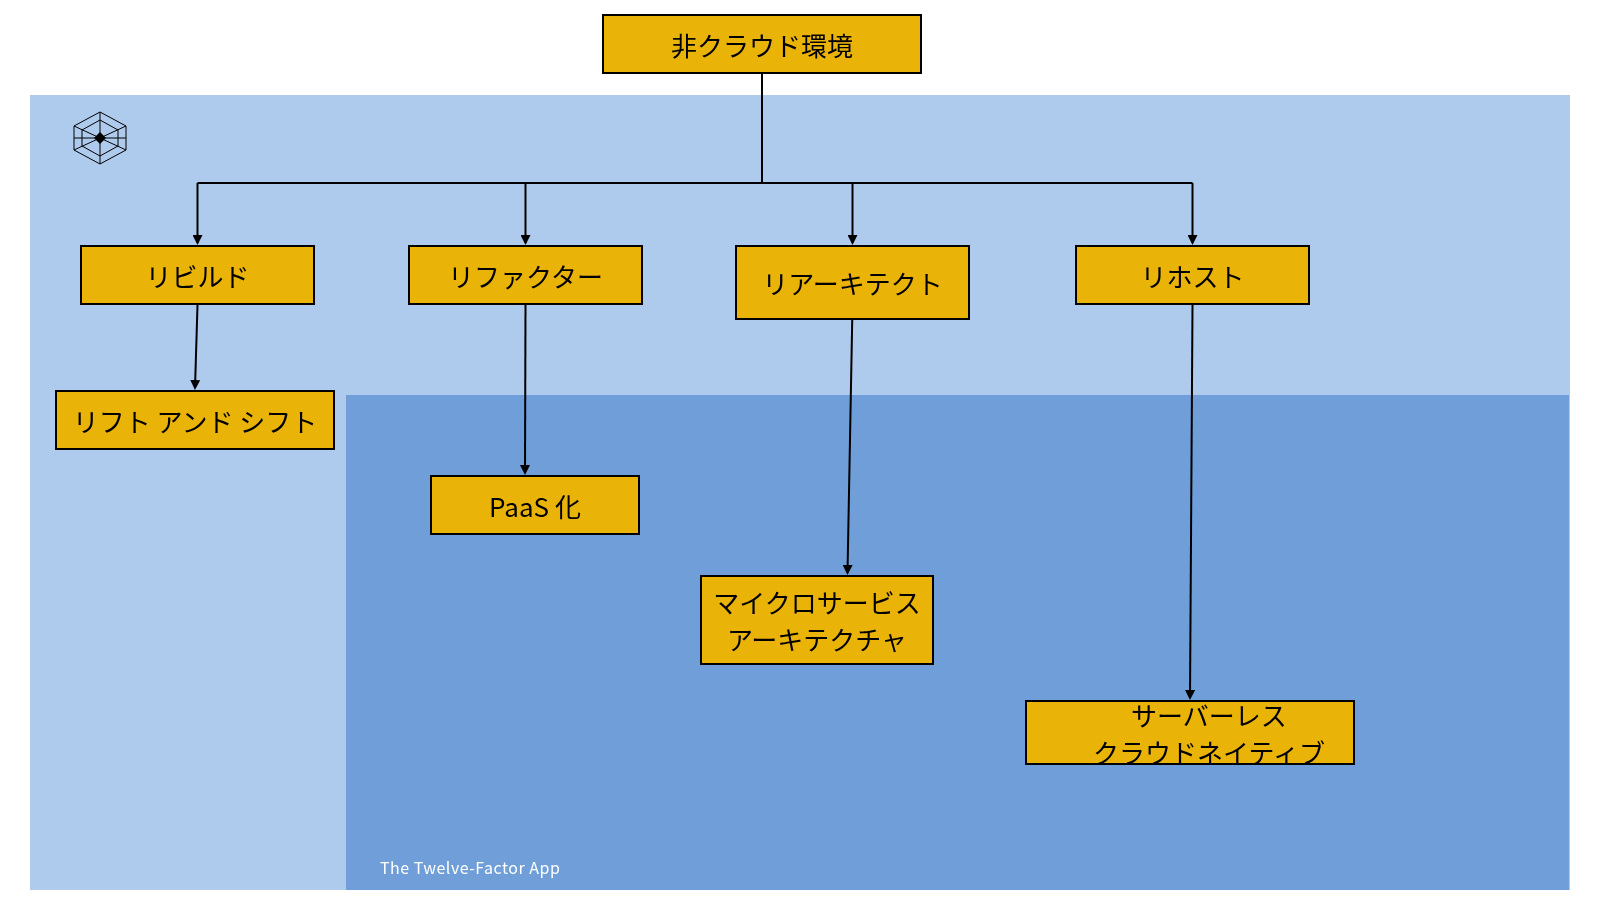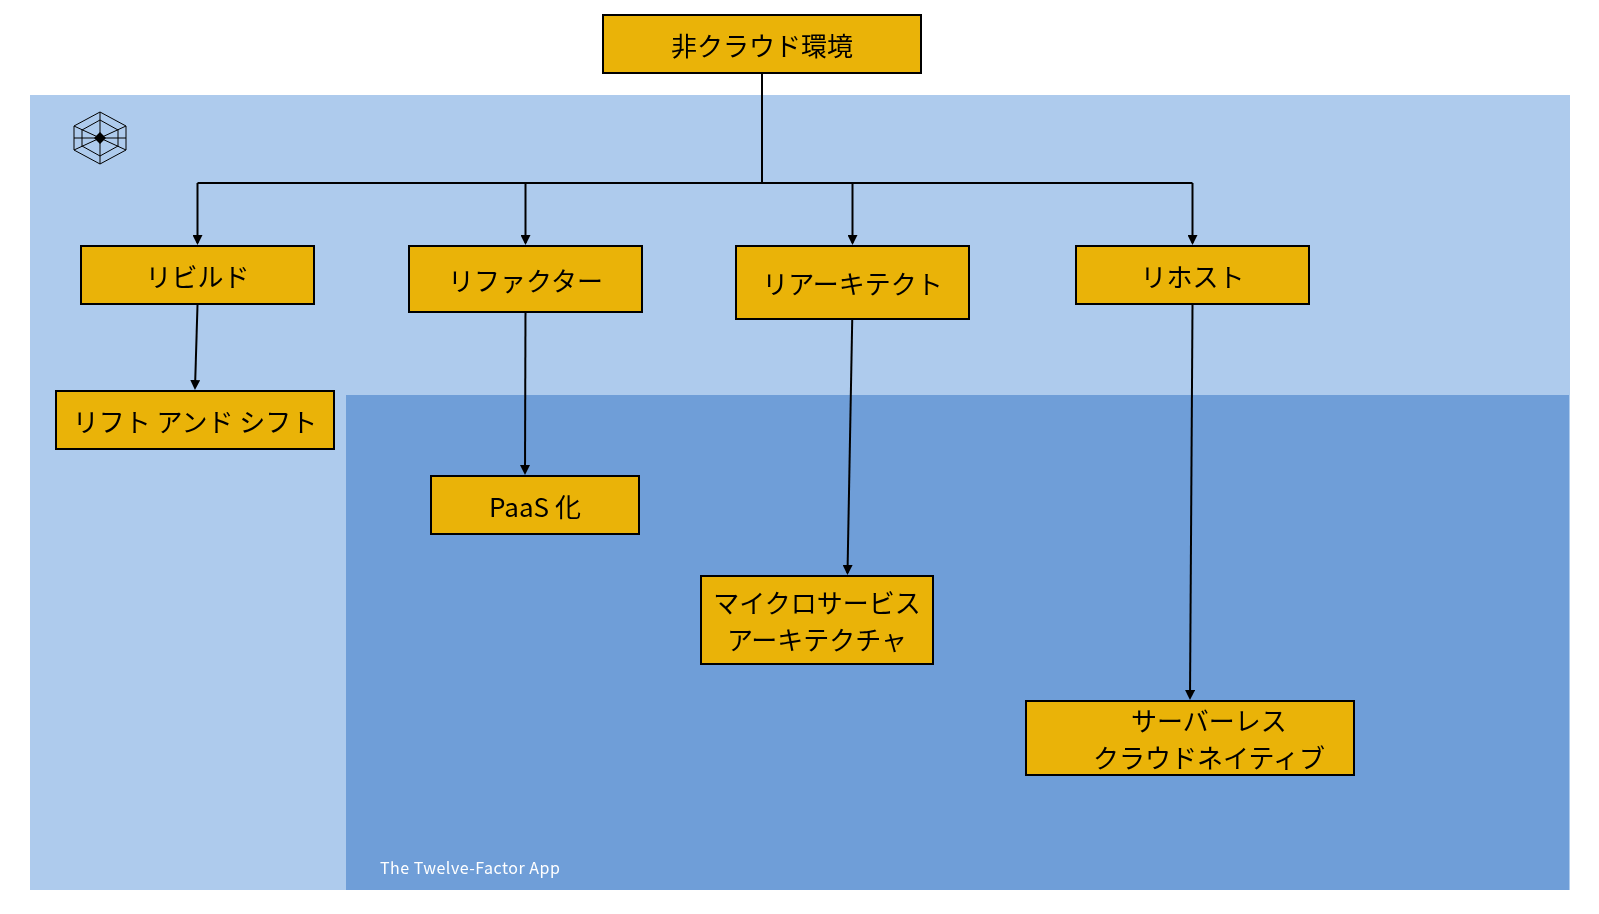--- a/index.html
+++ b/index.html
@@ -48,20 +48,20 @@
       <path d="M 197.5 305 L 195 388" marker-end="url(#arrow)"></path>
       <path d="M 525.5 305 L 525 473" marker-end="url(#arrow)"></path>
       <path d="M 852.5 305 L 847.5 573" marker-end="url(#arrow)"></path>
       <path d="M 1192.5 305 L 1190 698" marker-end="url(#arrow)"></path>
     </g>
 </svg>
 
 <div id="nodes-layer">
     <div class="box" style="left: 602px; top: 14px; width: 320px; height: 60px;">非クラウド環境</div>
     <div class="box" style="left: 80px; top: 245px; width: 235px; height: 60px;">リビルド</div>
-    <div class="box" style="left: 408px; top: 245px; width: 235px; height: 68px;">リファクター</div>
+    <div class="box" style="left: 408px; top: 245px; width: 235px; height: 60px;">リファクター</div>
     <div class="box" style="left: 735px; top: 245px; width: 235px; height: 75px;">リアーキテクト</div>
     <div class="box" style="left: 1075px; top: 245px; width: 235px; height: 60px;">リホスト</div>
     <div class="box" style="left: 55px; top: 390px; width: 280px; height: 60px;">リフト アンド シフト</div>
     <div class="box" style="left: 430px; top: 475px; width: 210px; height: 60px;">PaaS 化</div>
     <div class="box" style="left: 700px; top: 575px; width: 234px; height: 90px;">マイクロサービス<br>アーキテクチャ</div>
-    <div class="box" style="left: 1025px; top: 700px; width: 330px; height: 76px; padding-left: 44px;">サーバーレス<br>クラウドネイティブ</div>
+    <div class="box" style="left: 1025px; top: 700px; width: 330px; height: 65px; padding-left: 44px;">サーバーレス<br>クラウドネイティブ</div>
   </div>
 
 </body></html>

